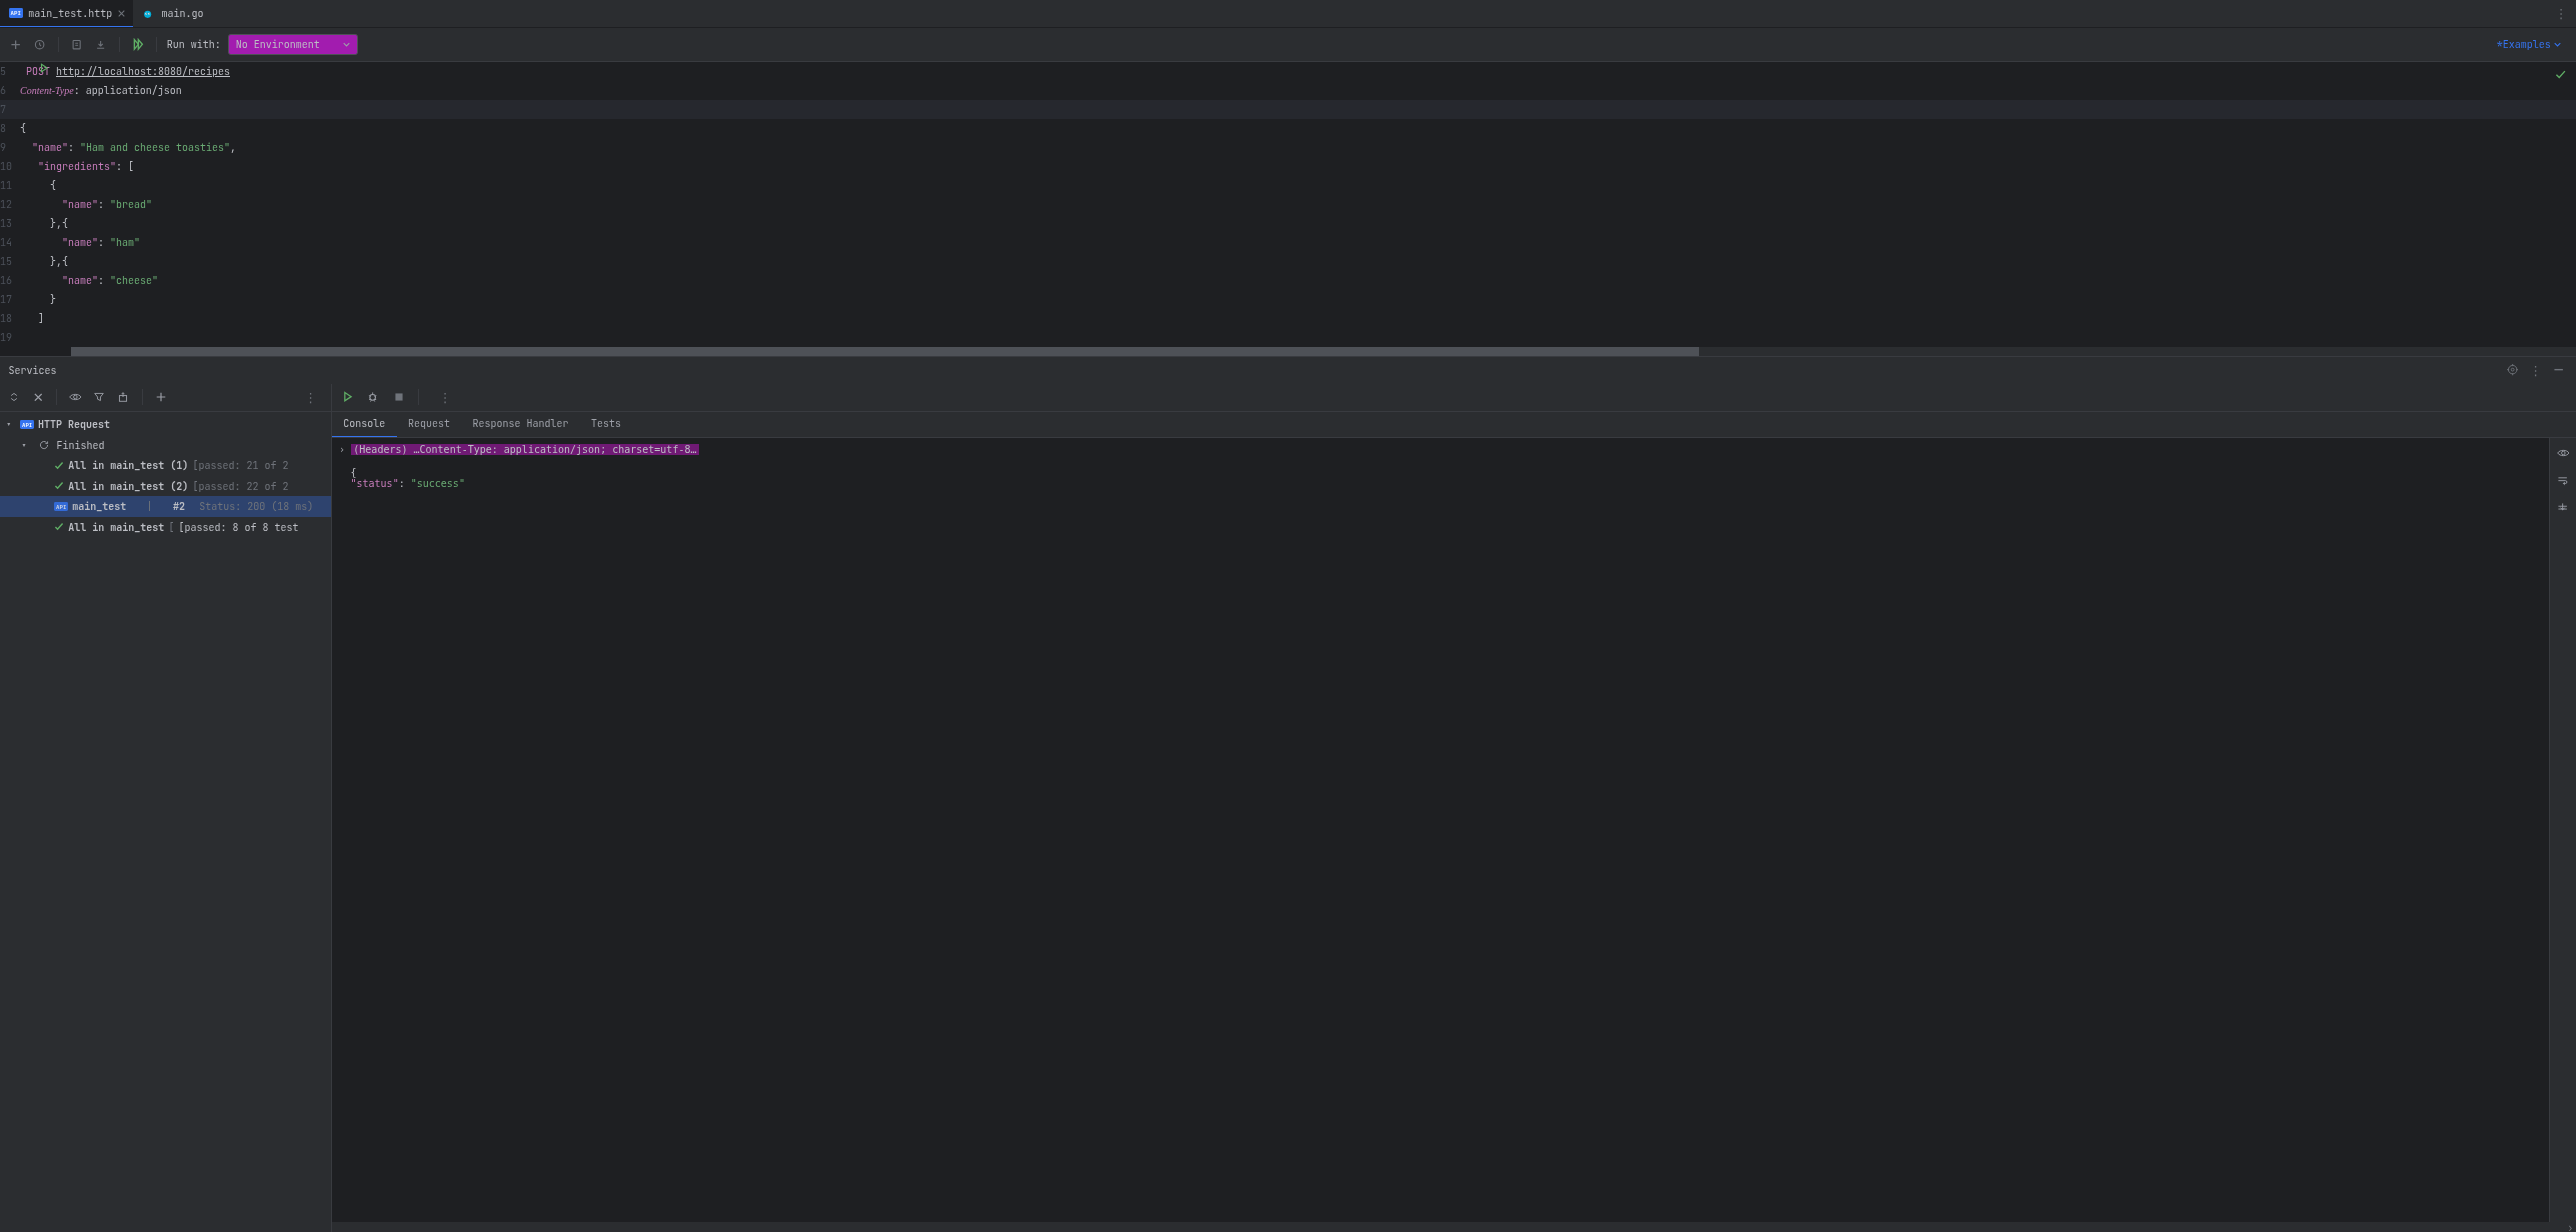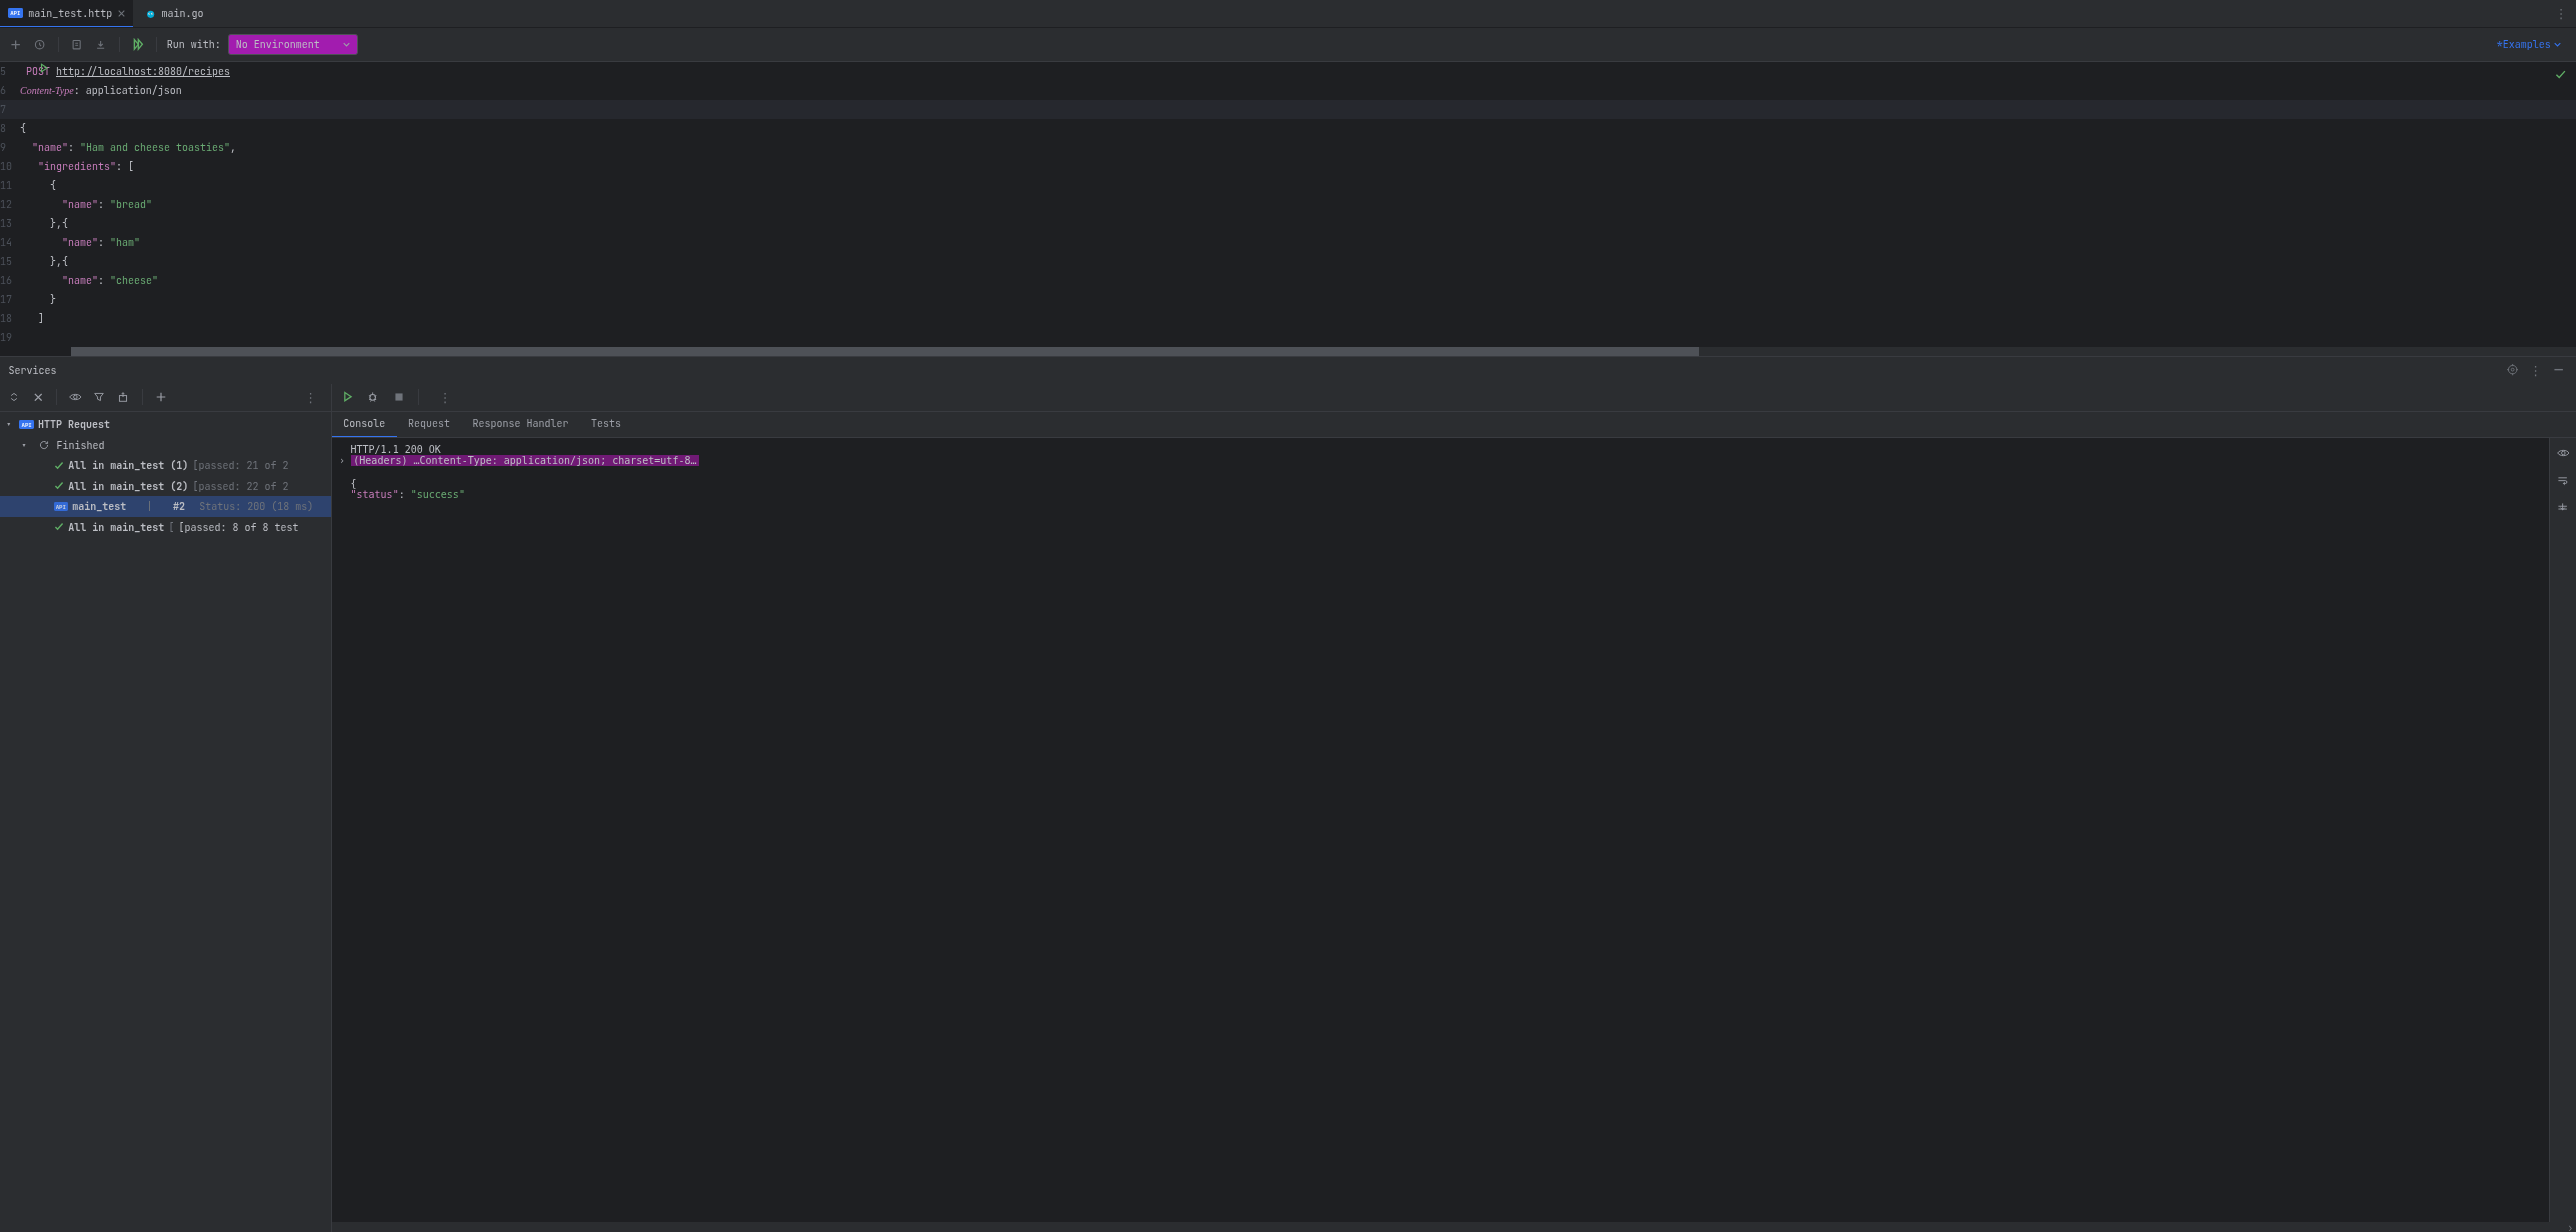--- a/index.html
+++ b/index.html
@@ -26,21 +26,21 @@
     align-items: center;
     padding: 0 8.5px;
     height: 100%;
     gap: 5.7px;
     cursor: pointer;
   }
   .tab.active {
     background: #1e1f22;
     border-bottom: 1.4px solid #3574f0;
   }
-  .tab-icon { width:14px; height:11.3px; display:inline-flex; align-items:center; justify-content:flex-end; font-size:7px; }
+  .tab-icon { width:14px; height:11.3px; display:inline-flex; align-items:center; justify-content:flex-start; font-size:7px; }
   .api-badge { background:#3574f0; color:#fff; font-size:5.7px; padding:0.7px 2.1px; border-radius:1.4px; font-weight:bold;}
   .go-gopher { color:#00add8; font-size:10px;}
   .tab-close { color:#6f737a; }
   .spacer{flex:1;}
   .kebab { color:#6f737a; padding:0 8.5px; cursor:pointer; font-size:12.7px;}
   
   .toolbar {
     display:flex;
     align-items:center;
     padding: 4.2px 7px;
@@ -367,21 +367,20 @@
           <span class="kebab">⋮</span>
         </div>
         <div class="console-tabs">
           <div class="ctab active">Console</div>
           <div class="ctab">Request</div>
           <div class="ctab">Response Handler</div>
           <div class="ctab">Tests</div>
         </div>
         <div style="flex:1; display:flex;">
           <div class="console-output">
-            <div style="padding-left:10px;">HTTP/1.1 200 OK</div>
             <div style="position:relative; padding-left:10px;">
               <span class="out-chev" style="left:-1.4px;">›</span>
               <span class="headers-fold">(Headers) …Content-Type: application/json; charset=utf-8…</span>
             </div>
             <div style="height:12.7px;"></div>
             <div style="padding-left:10px;">{</div>
             <div style="padding-left:10px;">  <span class="kw-prop">"status"</span><span>: </span><span class="kw-string">"success"</span></div>
           </div>
           <div class="side-tool-strip">
             <span class="tb-btn">

